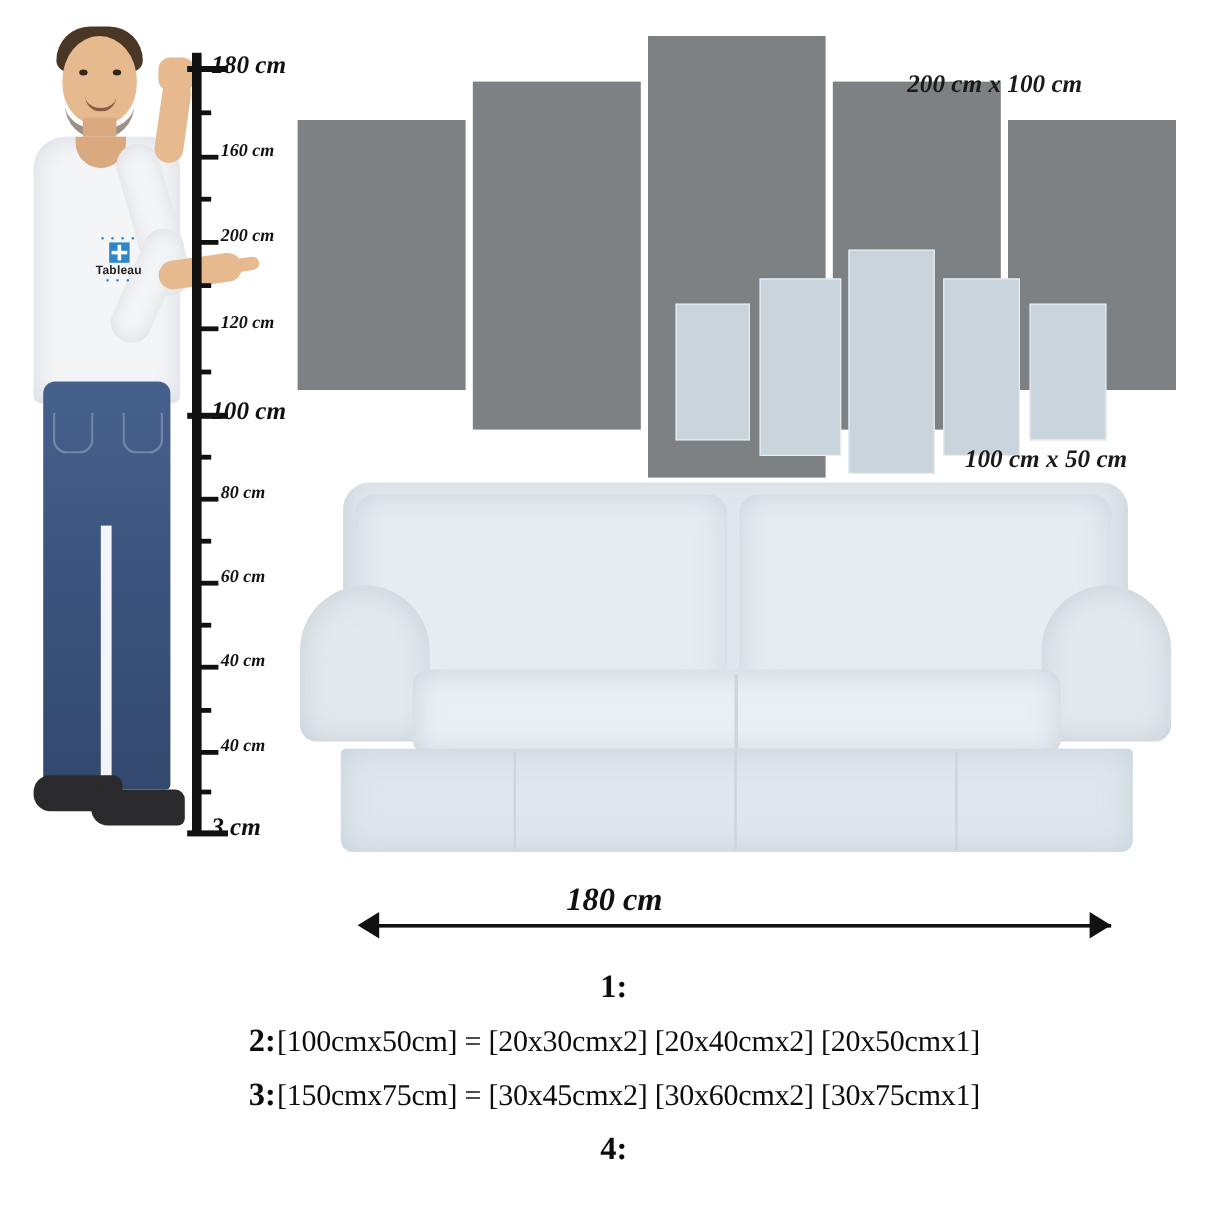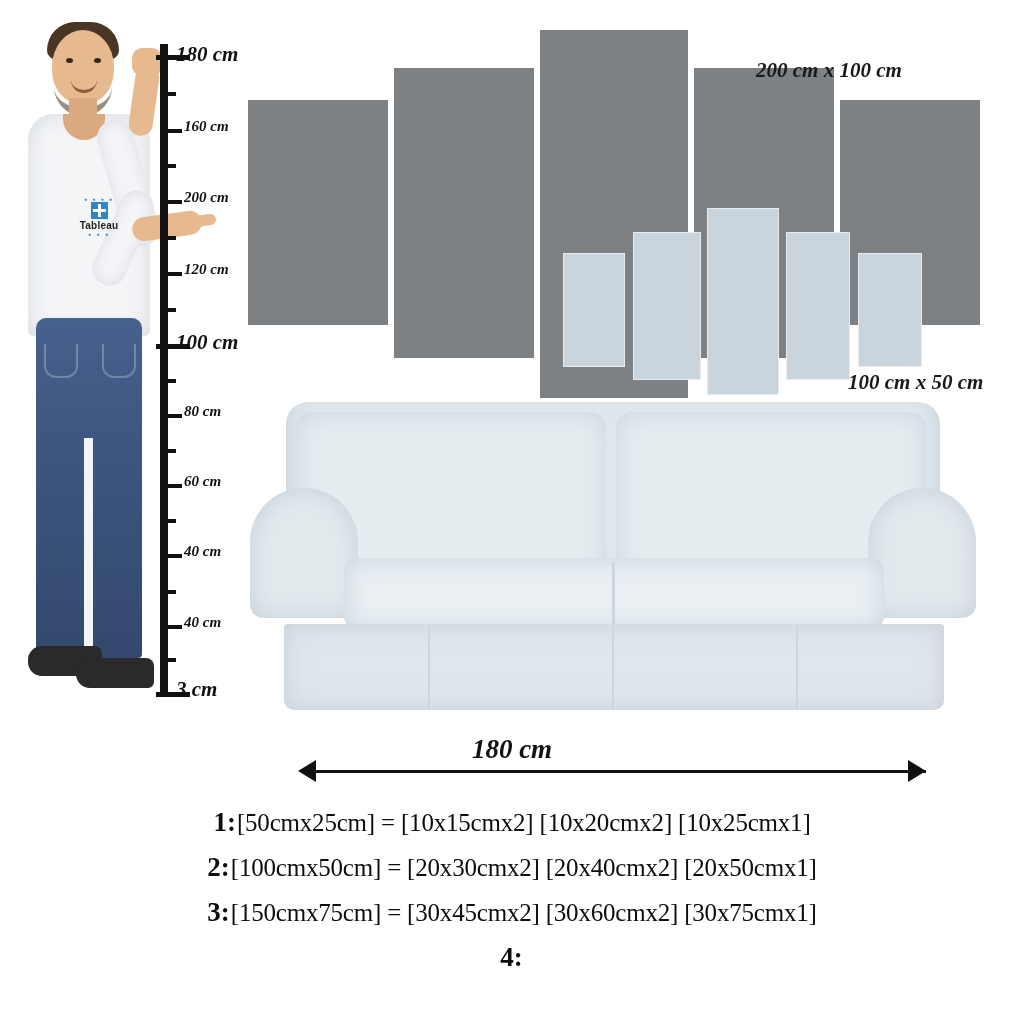--- a/index.html
+++ b/index.html
@@ -510,21 +510,21 @@
   <div class="panel" style="left:840px; top:100px;  width:140px; height:225px;"></div>
 
   <div class="label-dim" style="left:756px; top:34px;margin-top:24px;">200 cm x 100 cm</div>
 
   <div class="panel small" style="left:563px; top:253px; width:60px; height:112px;"></div>
   <div class="panel small" style="left:633px; top:232px; width:66px; height:146px;"></div>
   <div class="panel small" style="left:707px; top:208px; width:70px; height:185px;"></div>
   <div class="panel small" style="left:786px; top:232px; width:62px; height:146px;"></div>
   <div class="panel small" style="left:858px; top:253px; width:62px; height:112px;"></div>
 
-  <div class="label-dim" style="left:848px; top:370px;">100 cm x 50 cm</div>
+  <div class="label-dim" style="left:804px; top:370px;">100 cm x 50 cm</div>
 
   <div class="sofa">
     <div class="sofa-back"></div>
     <div class="sofa-cush-back l"></div>
     <div class="sofa-cush-back r"></div>
     <div class="arm l"></div>
     <div class="arm r"></div>
     <div class="seat"></div>
     <div class="seat-split"></div>
     <div class="skirt"></div>
@@ -534,21 +534,20 @@
   </div>
 
   <div class="arrow-label">180 cm</div>
   <div class="arrow-head left"></div>
   <div class="arrow-line"></div>
   <div class="arrow-head right"></div>
 
   <div class="size-list">
     <div class="size-row">
       <span class="idx">1:</span>
-      <span class="text">[50cmx25cm] = [10x15cmx2] [10x20cmx2] [10x25cmx1]</span>
     </div>
     <div class="size-row">
       <span class="idx">2:</span>
       <span class="text">[100cmx50cm] = [20x30cmx2] [20x40cmx2] [20x50cmx1]</span>
     </div>
     <div class="size-row">
       <span class="idx">3:</span>
       <span class="text">[150cmx75cm] = [30x45cmx2] [30x60cmx2] [30x75cmx1]</span>
     </div>
     <div class="size-row">

